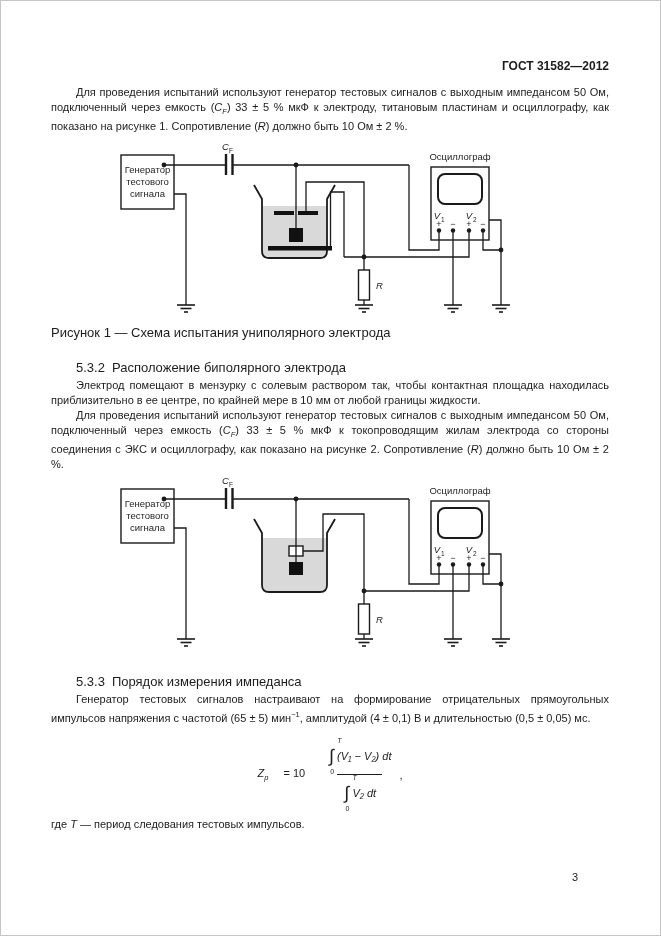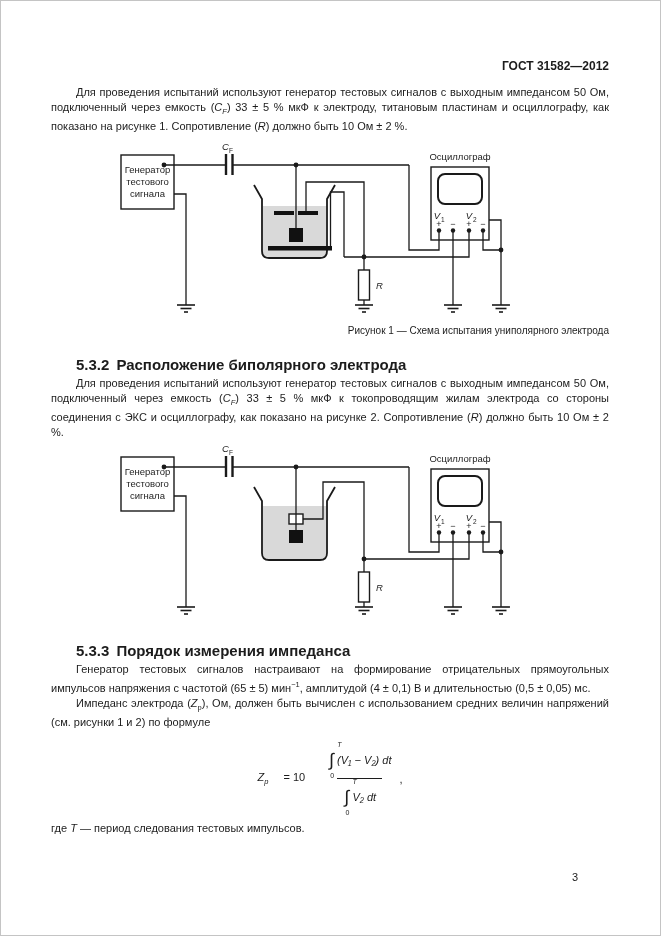--- a/index.html
+++ b/index.html
@@ -5,23 +5,23 @@
   html,body{margin:0;padding:0;background:#e8e8e8;}
   .page{
     position:relative;width:661px;height:936px;background:#ffffff;
     border:1px solid #c4c4c4;box-sizing:border-box;
     font-family:"Liberation Sans",sans-serif;color:#1c1c1c;
     padding:58px 51px 0 50px;overflow:hidden;
   }
   .hdr{text-align:right;font-weight:bold;font-size:12px;line-height:14px;}
   p.body{font-size:11px;line-height:15px;text-align:justify;margin:0;text-indent:25px;}
   p.mt{margin-top:12px;}
-  .heading{font-size:15px;font-weight:bold;margin:20px 0 3px;padding-left:25px;}
+  .heading{font-size:13px;font-weight:normal;margin:20px 0 3px;padding-left:25px;}
   .heading .ht{margin-left:7px;}
-  .caption{font-size:10px;text-align:right;margin:5px 0 0;}
+  .caption{font-size:13px;text-align:left;margin:5px 0 0;}
   .figwrap{margin:8px 0 0 0;}
   .it{font-style:italic;}
   sub,sup{font-size:7.5px;}
   
   svg .wire{stroke:#1a1a1a;stroke-width:1.3;fill:none;}
   svg .thick{stroke:#1a1a1a;stroke-width:2.4;fill:none;}
   svg .box{fill:#ffffff;stroke:#1a1a1a;stroke-width:1.4;}
   svg .screen{fill:#ffffff;stroke:#1a1a1a;stroke-width:2;}
   svg .bk{fill:none;stroke:#1a1a1a;stroke-width:1.8;}
   svg .liquid{fill:#d9d9d9;stroke:none;}
@@ -147,20 +147,21 @@
       <use href="#gnd1" transform="translate(400,163)"></use>
     </g>
   </svg>
   </div>
 
   <div class="caption">Рисунок 1 — Схема испытания униполярного электрода</div>
 
   <div class="heading">
     <span>5.3.2</span><span class="ht">Расположение биполярного электрода</span>
   </div>
+  <p class="body">Электрод помещают в мензурку с солевым раствором так, чтобы контактная площадка находилась приблизительно в ее центре, по крайней мере в 10 мм от любой границы жидкости.</p>
   <p class="body"><span>Для проведения испытаний используют генератор тестовых сигналов с выходным импедансом 50 Ом, подключенный через емкость (</span><span class="it">C</span><sub class="it">F</sub><span>) 33 ± 5 % мкФ к токопроводящим жилам электрода со стороны соединения с ЭКС и осциллографу, как показано на рисунке 2. Сопротивление (</span><span class="it">R</span><span>) должно быть 10 Ом ± 2 %.</span></p>
 
   <div class="figwrap" style="margin-top:4px;">
   <svg width="460" height="178" viewBox="0 0 460 178" style="margin-left:50px;display:block;">
 
     <g>
       <path class="liquid" d="M162,62 L225,62 L225,109 Q225,115 219,115 L168,115 Q162,115 162,109 Z"></path>
       <path class="bk" d="M153,43 L161,57 L161,109 Q161,116 168,116 L219,116 Q226,116 226,109 L226,57 L234,43"></path>
     </g>
 
@@ -238,21 +239,20 @@
       <use href="#gnd1" transform="translate(400,163)"></use>
     </g>
   </svg>
   </div>
 
 
   <div class="heading">
     <span>5.3.3</span><span class="ht">Порядок измерения импеданса</span>
   </div>
   <p class="body"><span>Генератор тестовых сигналов настраивают на формирование отрицательных прямоугольных импульсов напряжения с частотой (65 ± 5) мин</span><sup>−1</sup><span>, амплитудой (4 ± 0,1) В и длительностью (0,5 ± 0,05) мс.</span></p>
-  <p class="body"><span>Импеданс электрода (</span><span class="it">Z</span><sub>p</sub><span>), Ом, должен быть вычислен с использованием средних величин напряжений (см. рисунки 1 и 2) по формуле</span></p>
 
   <div class="formula">
     <span><span>Z</span><sub>p</sub>&nbsp;<span class="comma" style="margin:12px">= 10</span></span>
     <span class="frac">
       <span class="num">
         <span class="int"><span class="isym">∫</span><span class="up">T</span><span class="lo">0</span></span>
         <span>(V₁ − V₂) dt</span>
       </span>
       <span class="den">
         <span class="int"><span class="isym">∫</span><span class="up">T</span><span class="lo">0</span></span>

